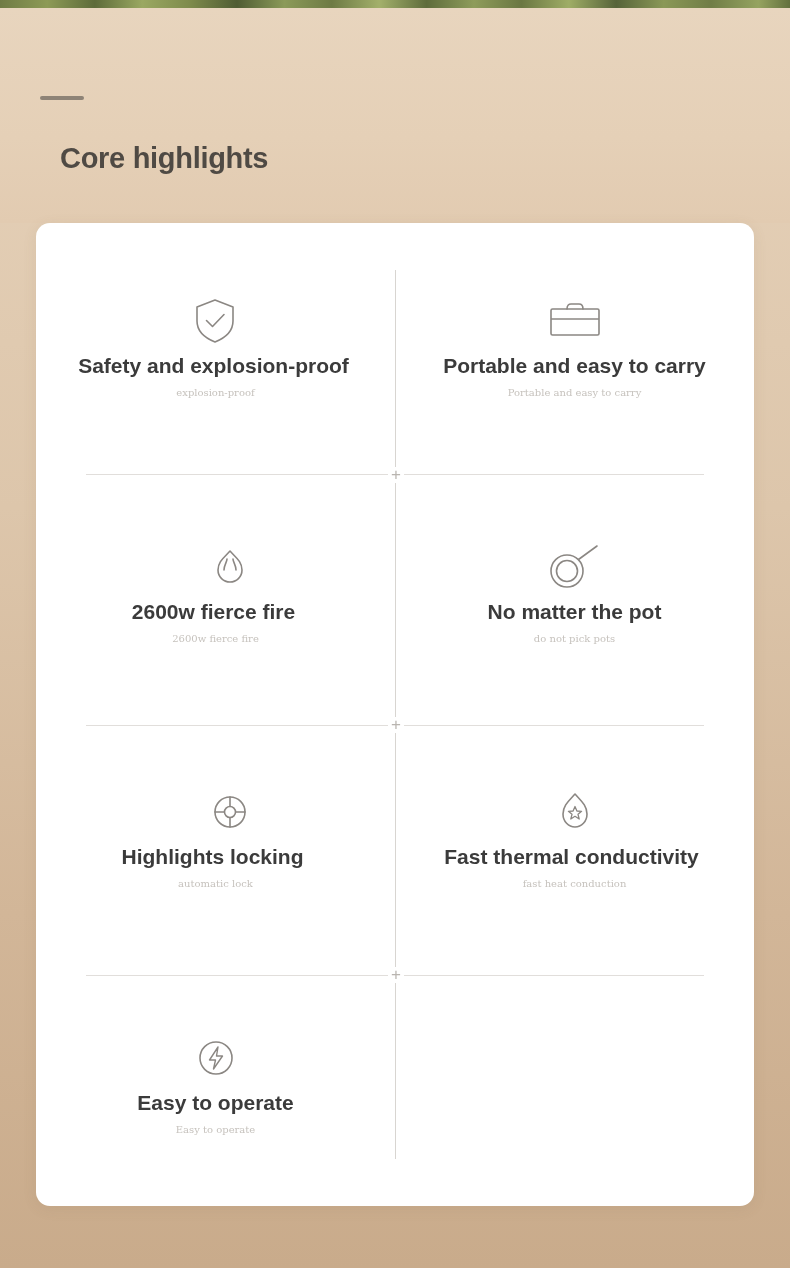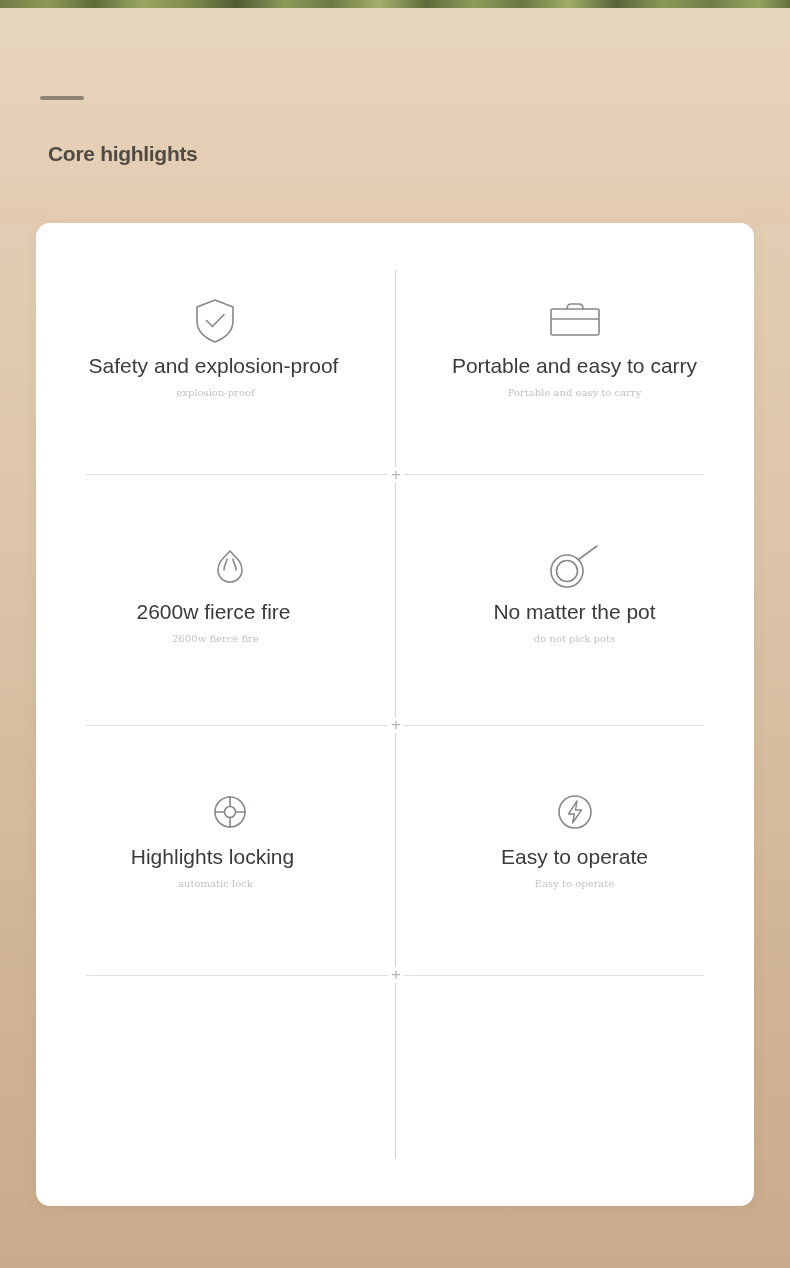--- a/index.html
+++ b/index.html
@@ -50,23 +50,23 @@
     left: 40px;
     top: 88px;
     width: 44px;
     height: 4px;
     background: #8e8376;
     border-radius: 2px;
   }
 
   .title {
     position: absolute;
-    left: 48px;
+    left: 60px;
     top: 134px;
-    font-size: 21px;
+    font-size: 29px;
     font-weight: bold;
     color: #4f4a44;
     letter-spacing: -0.3px;
   }
 
   .script-title {
     position: absolute;
     right: 46px;
     top: 160px;
     font-family: "DejaVu Serif", serif;
@@ -150,21 +150,21 @@
     align-items: center;
     justify-content: center;
     margin-bottom: 6px;
   }
   .icon svg {
     display: block;
   }
 
   .cell-title {
     font-size: 21px;
-    font-weight: normal;
+    font-weight: bold;
     color: #3b3b3b;
     text-align: center;
     line-height: 1.15;
     white-space: nowrap;
   }
 
   .cell-sub {
     margin-top: 9px;
     font-family: "DejaVu Serif", serif;
     font-size: 10px;
@@ -264,20 +264,30 @@
             <line x1="20" y1="5" x2="20" y2="14" stroke-linecap="round"></line>
             <line x1="20" y1="26" x2="20" y2="35" stroke-linecap="round"></line>
             <line x1="5" y1="20" x2="14" y2="20" stroke-linecap="round"></line>
             <line x1="26" y1="20" x2="35" y2="20" stroke-linecap="round"></line>
           </svg>
         </div>
         <div class="cell-title">Highlights locking</div>
         <div class="cell-sub">automatic lock</div>
       </div>
 
+      <div class="cell c6">
+        <div class="icon">
+          <svg width="38" height="42" viewBox="0 0 38 42" fill="none" stroke="#8b8783" stroke-width="1.6">
+            <path d="M19 3 C14 9 7 14 7 23 C7 30.5 12.5 36 19 36 C25.5 36 31 30.5 31 23 C31 14 24 9 19 3 Z" stroke-linejoin="round"></path>
+            <path d="M19 15.5 L20.9 20 L25.6 20.3 L22 23.3 L23.2 28 L19 25.3 L14.8 28 L16 23.3 L12.4 20.3 L17.1 20 Z" stroke-linejoin="round" stroke-width="1.3"></path>
+          </svg>
+        </div>
+        <div class="cell-title">Fast thermal conductivity</div>
+        <div class="cell-sub">fast heat conduction</div>
+      </div>
 
 
       <div class="cell c8">
         <div class="icon">
           <svg width="42" height="42" viewBox="0 0 42 42" fill="none" stroke="#8b8783" stroke-width="1.6">
             <circle cx="21" cy="21" r="16"></circle>
             <path d="M23 10 L14.5 23 H20.5 L18.5 32 L27.5 19 H21.5 Z" stroke-linejoin="round" stroke-width="1.4"></path>
           </svg>
         </div>
         <div class="cell-title">Easy to operate</div>

